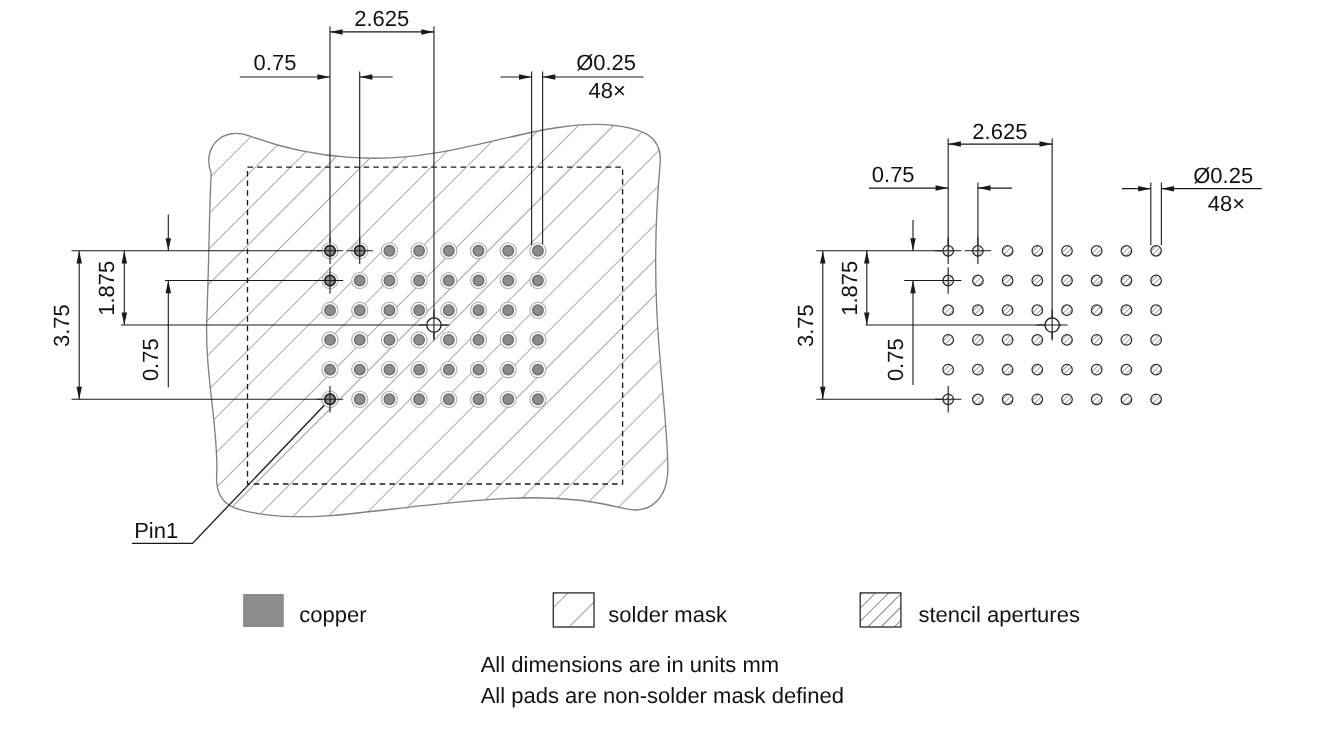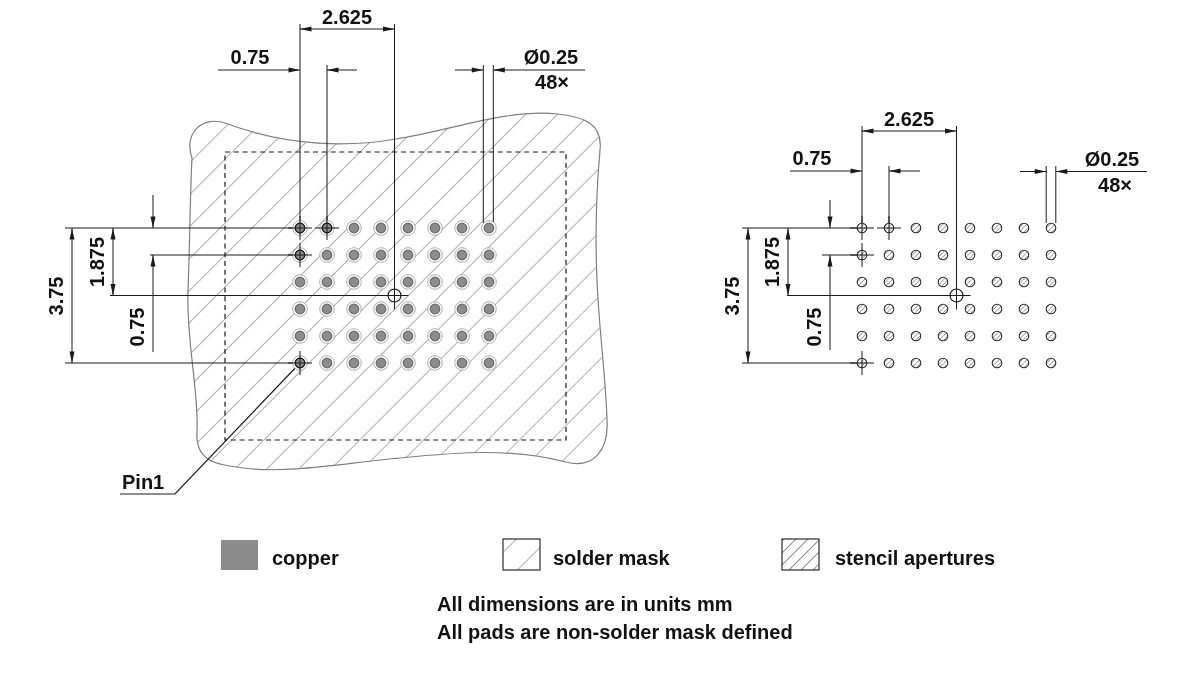--- a/index.html
+++ b/index.html
@@ -1,17 +1,17 @@
 <!DOCTYPE html>
 <html><head>
 <meta charset="utf-8">
 <style>
   html,body{margin:0;padding:0;background:#fff;}
   .canvas{position:relative;width:1200px;height:675px;background:#ffffff;overflow:hidden;
-          font-family:"Liberation Sans", sans-serif;font-weight:bold;}
+          font-family:"Liberation Sans", sans-serif;}
   svg{display:block;}
   text{font-family:"Liberation Sans", sans-serif;fill:#111;}
   .dim-text{font-size:20px;}
   .note-text{font-size:20px;}
   .legend-text{font-size:20px;}
 </style>
 </head>
 <body>
 
 <div class="canvas">

